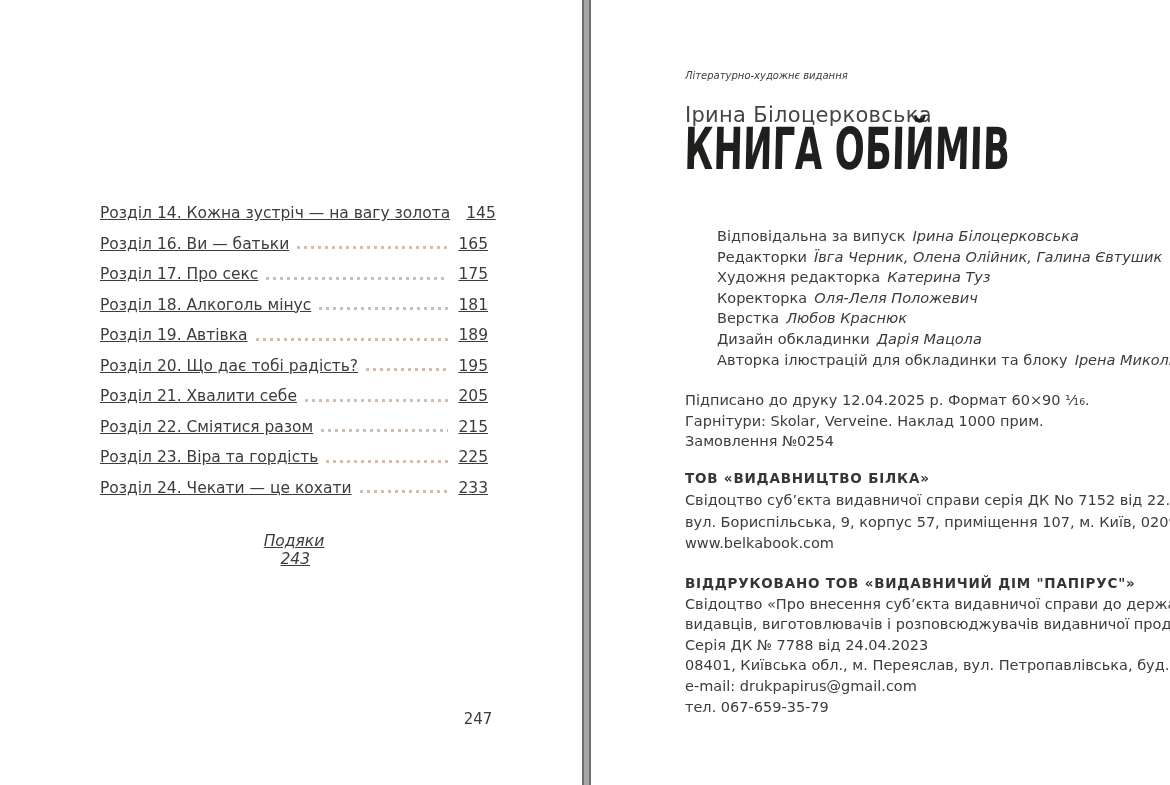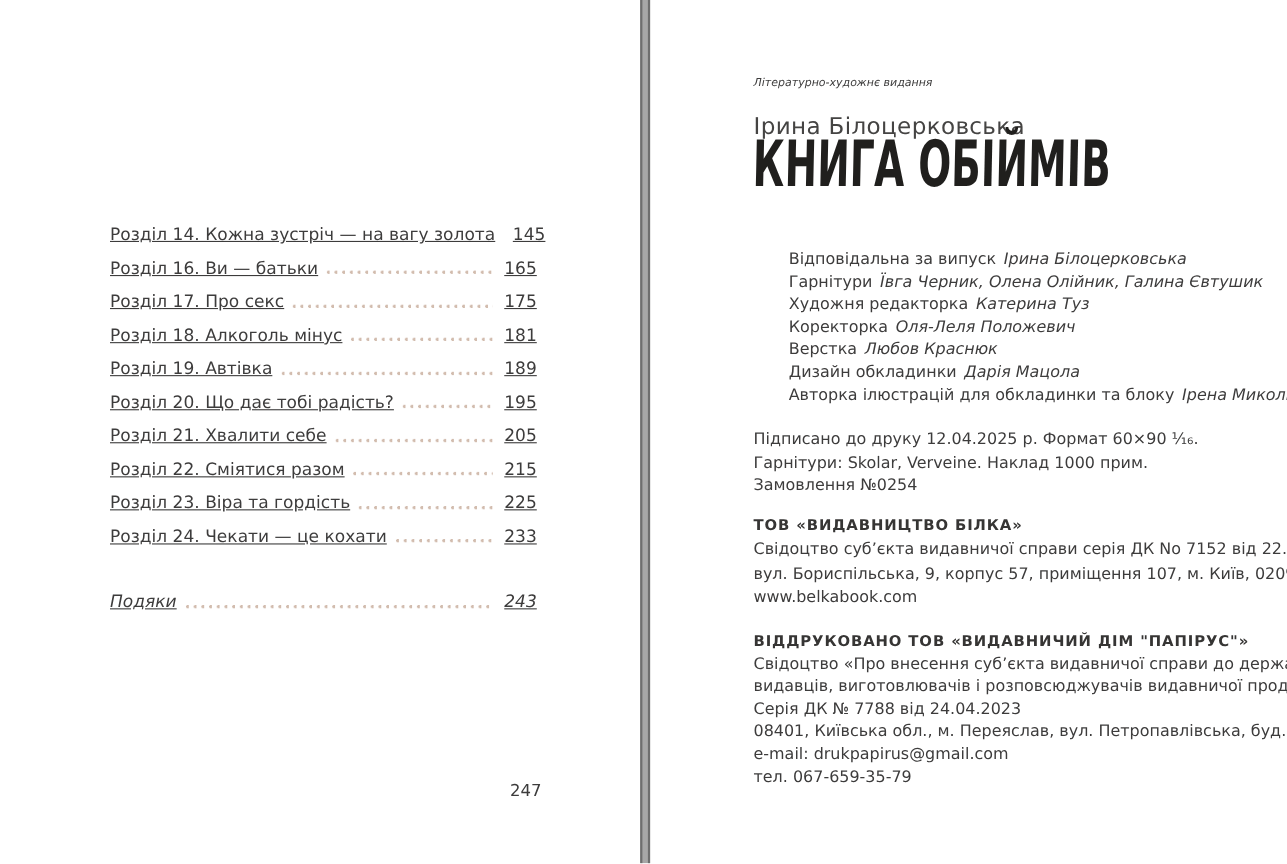--- a/index.html
+++ b/index.html
@@ -17,21 +17,21 @@
   
   .toc { position:absolute; left:100px; top:198px; width:388px; }
   .toc-row { display:flex; align-items:center; height:30.5px; font-size:15.5px;text-decoration:underline; }
   .toc-label { white-space:nowrap; }
   .toc-dots {
     flex:1; height:3px; margin:0 8px; transform:translateY(4px);
     background-image:radial-gradient(circle at 1.5px 1.5px, #d2bcae 1.4px, rgba(0,0,0,0) 1.6px);
     background-size:7px 3px; background-repeat:repeat-x; background-position:left center;
   }
   .toc-page { width:32px; text-align:right; white-space:nowrap; font-variant-numeric:tabular-nums; }
-  .toc-row.ack { margin-top:29px; font-style:italic; }
+  .toc-row.ack { margin-top:29px; font-style:italic;flex-direction:column; }
   .folio { position:absolute; left:450px; top:710px; width:56px; text-align:center; font-size:15px; }
   
   .colophon { position:absolute; left:685px; top:0; width:478px; }
   .colophon p { margin:0; white-space:nowrap; }
   .edition-note { position:absolute; top:70px; left:0; font-style:italic; font-size:10px; }
   .author { position:absolute; top:103px; left:0; font-size:21px; letter-spacing:0.3px; color:#454443; }
   .book-title {
     position:absolute; top:120px; left:0; font-size:58px; line-height:1; font-weight:bold;
     color:#201f1d; white-space:nowrap; transform:scaleX(0.61) skewX(-2deg); transform-origin:left top;
   }
@@ -114,21 +114,21 @@
 
   <div class="gutter"></div>
 
   <div class="colophon">
     <p class="edition-note">Літературно-художнє видання</p>
     <p class="author">Ірина Білоцерковська</p>
     <p class="book-title">КНИГА ОБІЙМІВ</p>
 
     <div class="credits">
       <p><span>Відповідальна за випуск</span><span class="credit-name">Ірина Білоцерковська</span></p>
-      <p><span>Гарнітури</span><span class="credit-name">Ївга Черник, Олена Олійник, Галина Євтушик</span></p>
+      <p><span>Редакторки</span><span class="credit-name">Ївга Черник, Олена Олійник, Галина Євтушик</span></p>
       <p><span>Художня редакторка</span><span class="credit-name">Катерина Туз</span></p>
       <p><span>Коректорка</span><span class="credit-name">Оля-Леля Положевич</span></p>
       <p><span>Верстка</span><span class="credit-name">Любов Краснюк</span></p>
       <p><span>Дизайн обкладинки</span><span class="credit-name">Дарія Мацола</span></p>
       <p><span>Авторка ілюстрацій для обкладинки та блоку</span><span class="credit-name">Ірена Миколів</span></p>
     </div>
 
     <div class="print-info">
       <p>Підписано до друку 12.04.2025 р. Формат 60×90 ¹⁄₁₆.</p>
       <p>Гарнітури: Skolar, Verveine. Наклад 1000 прим.</p>

